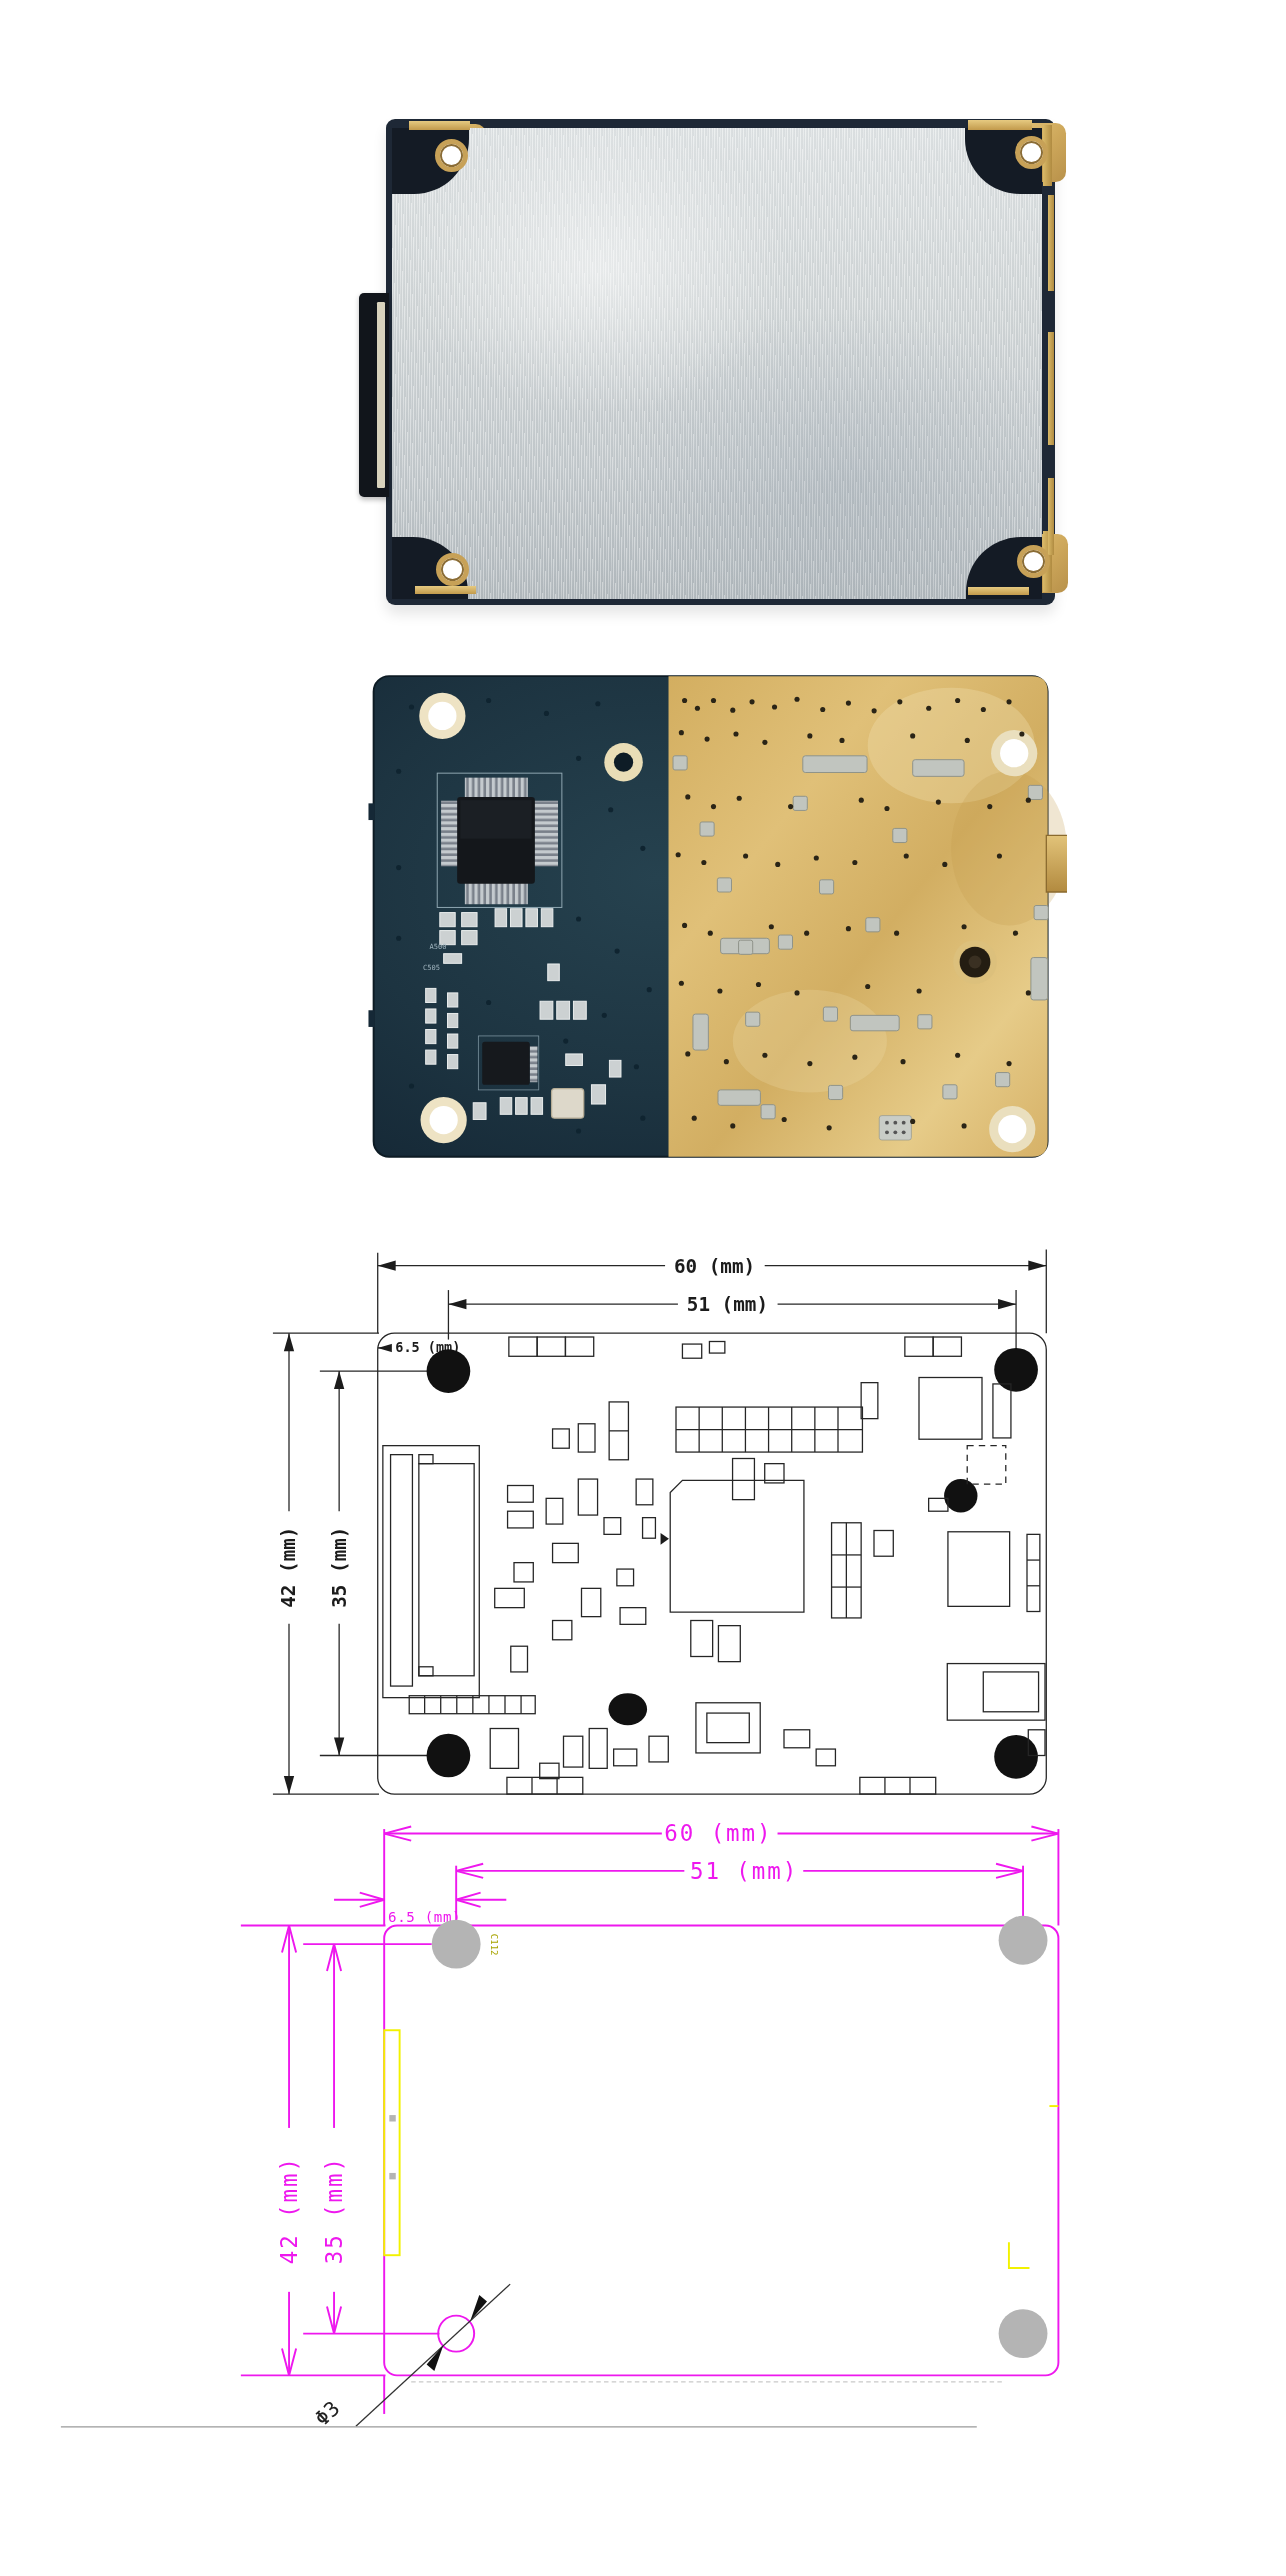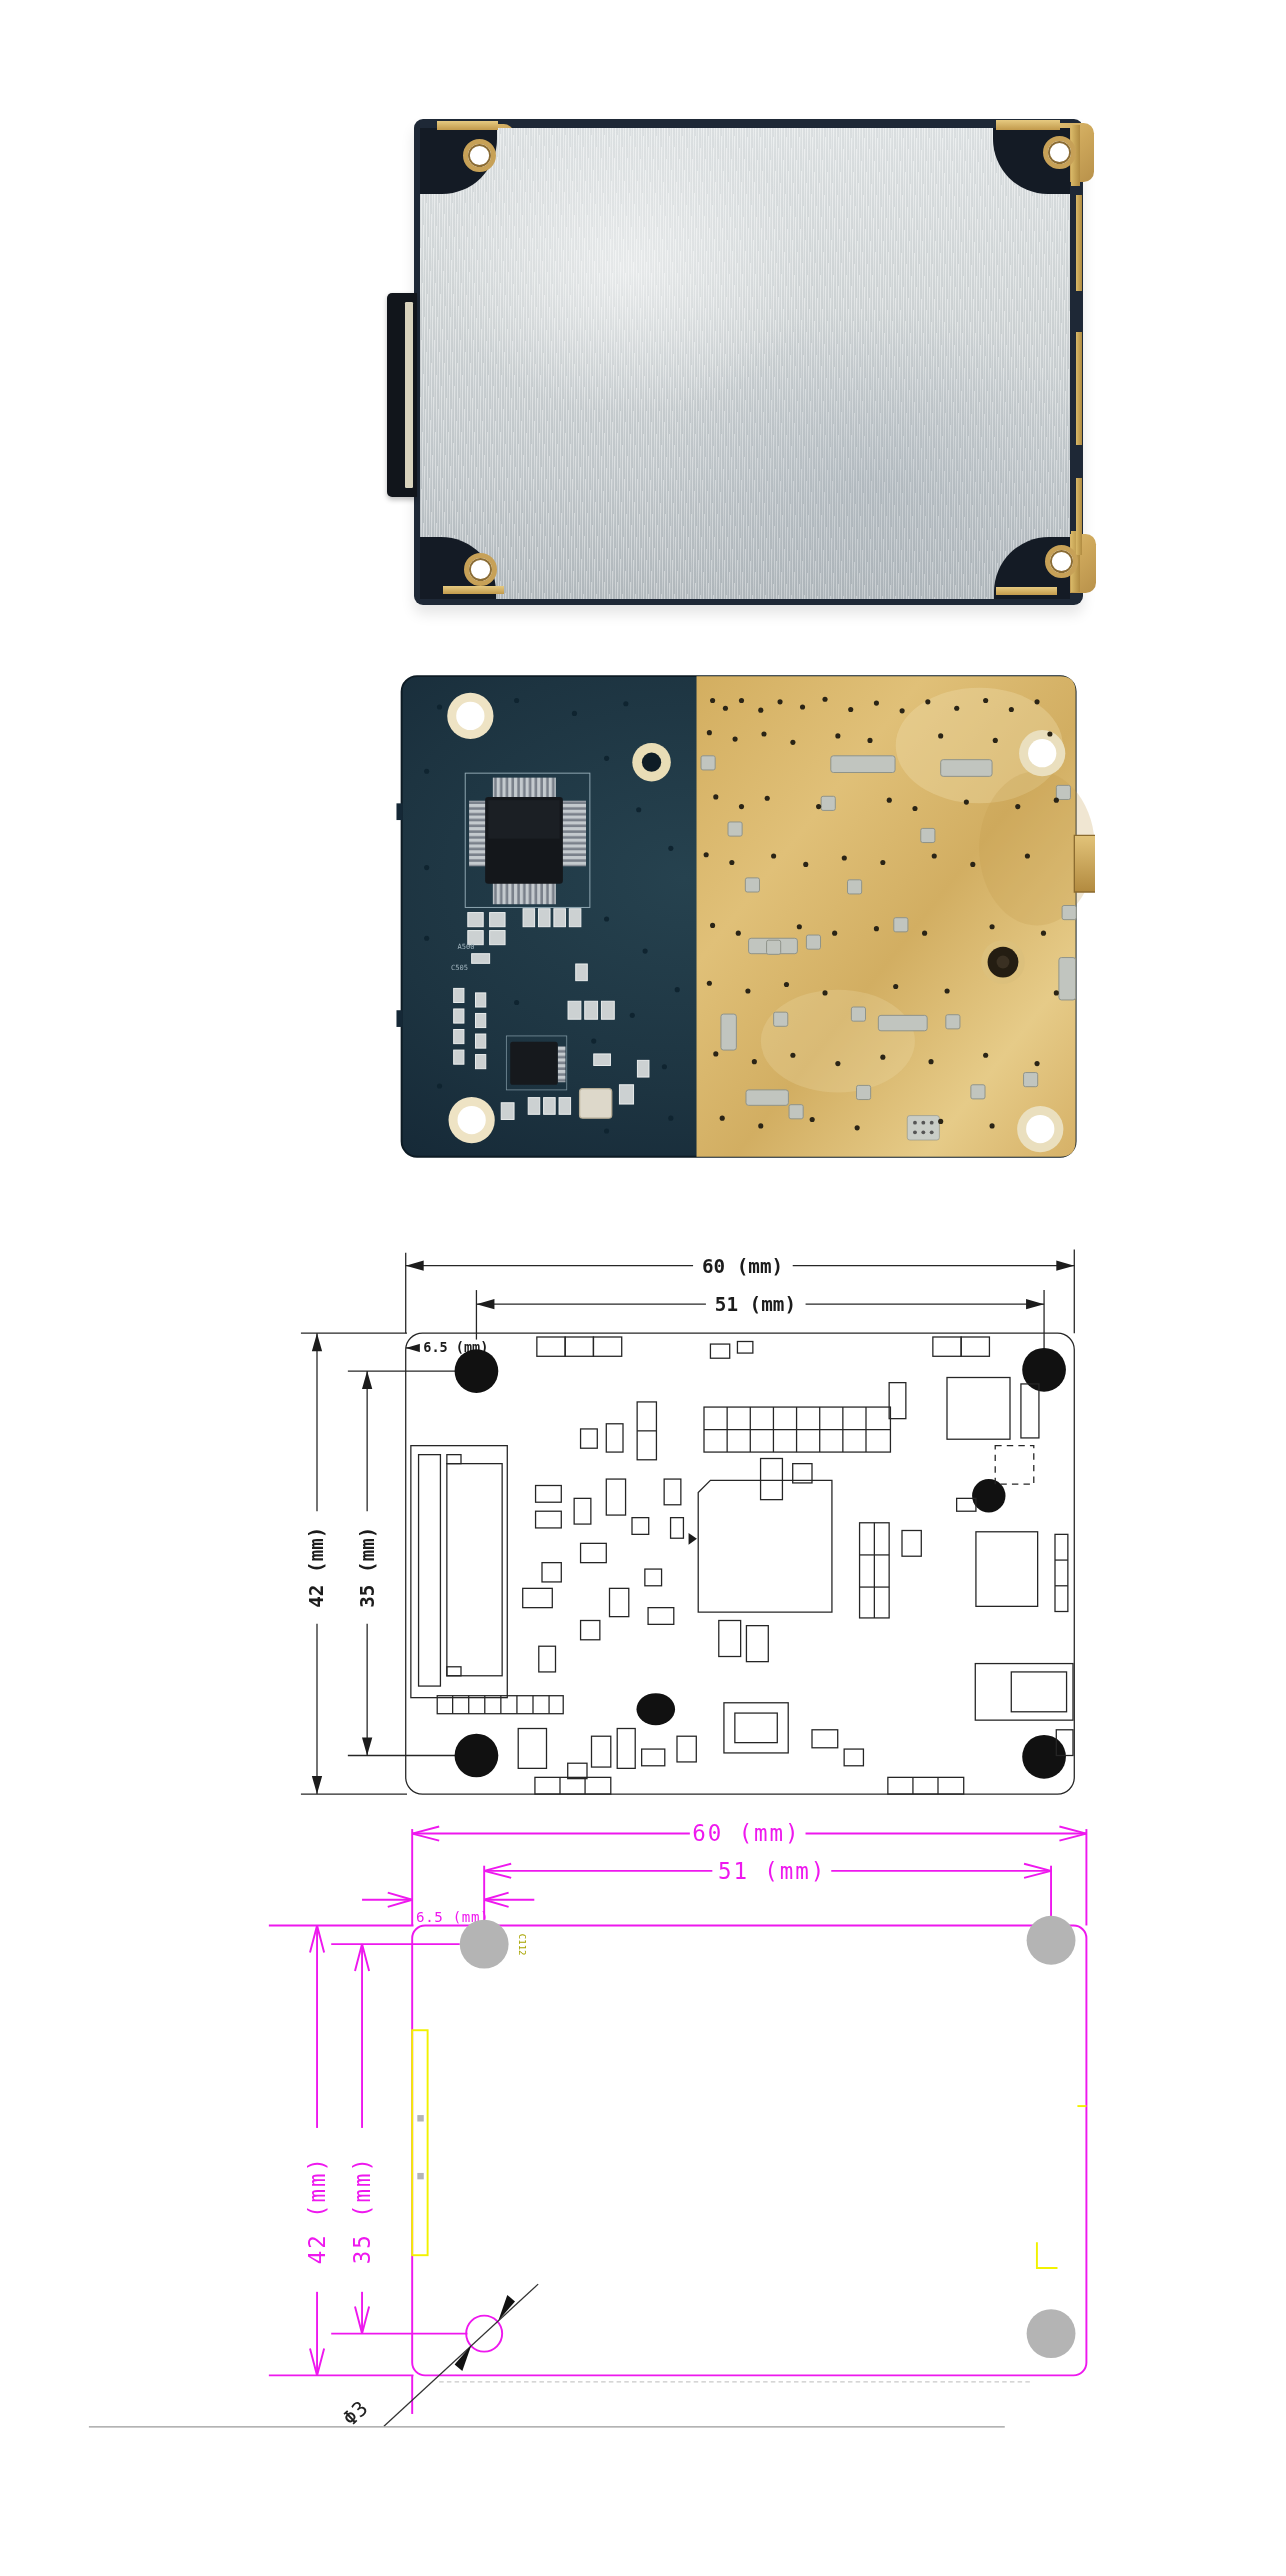--- a/index.html
+++ b/index.html
@@ -1,17 +1,17 @@
 <!DOCTYPE html>
 <html style="font-size:10.3px"><head>
 <meta charset="utf-8">
 <style>
   html,body{margin:0;padding:0;background:#ffffff;}
   #canvas{position:relative;width:1112px;height:2576px;background:#ffffff;overflow:hidden;
-          font-family:"DejaVu Sans",sans-serif;margin-left:28px;}
+          font-family:"DejaVu Sans",sans-serif;}
   .abs{position:absolute;}
 
   
   #board1{left:386px;top:119px;width:669px;height:486px;background:#1e2836;border-radius:9px;
           box-shadow:0 9px 14px rgba(0,0,0,.10);}
   .gpad{position:absolute;width:68px;height:59px;border-radius:10.3px;
         background:linear-gradient(135deg,#e8cb82 0%,#cfa95c 55%,#b8914a 100%);}
   #shield1{position:absolute;left:6.4px;top:9px;width:650px;height:471px;border-radius:5.1px;
      background:
        radial-gradient(270px 206px at 32% 30%,rgba(255,255,255,.50),rgba(255,255,255,0) 70%),

